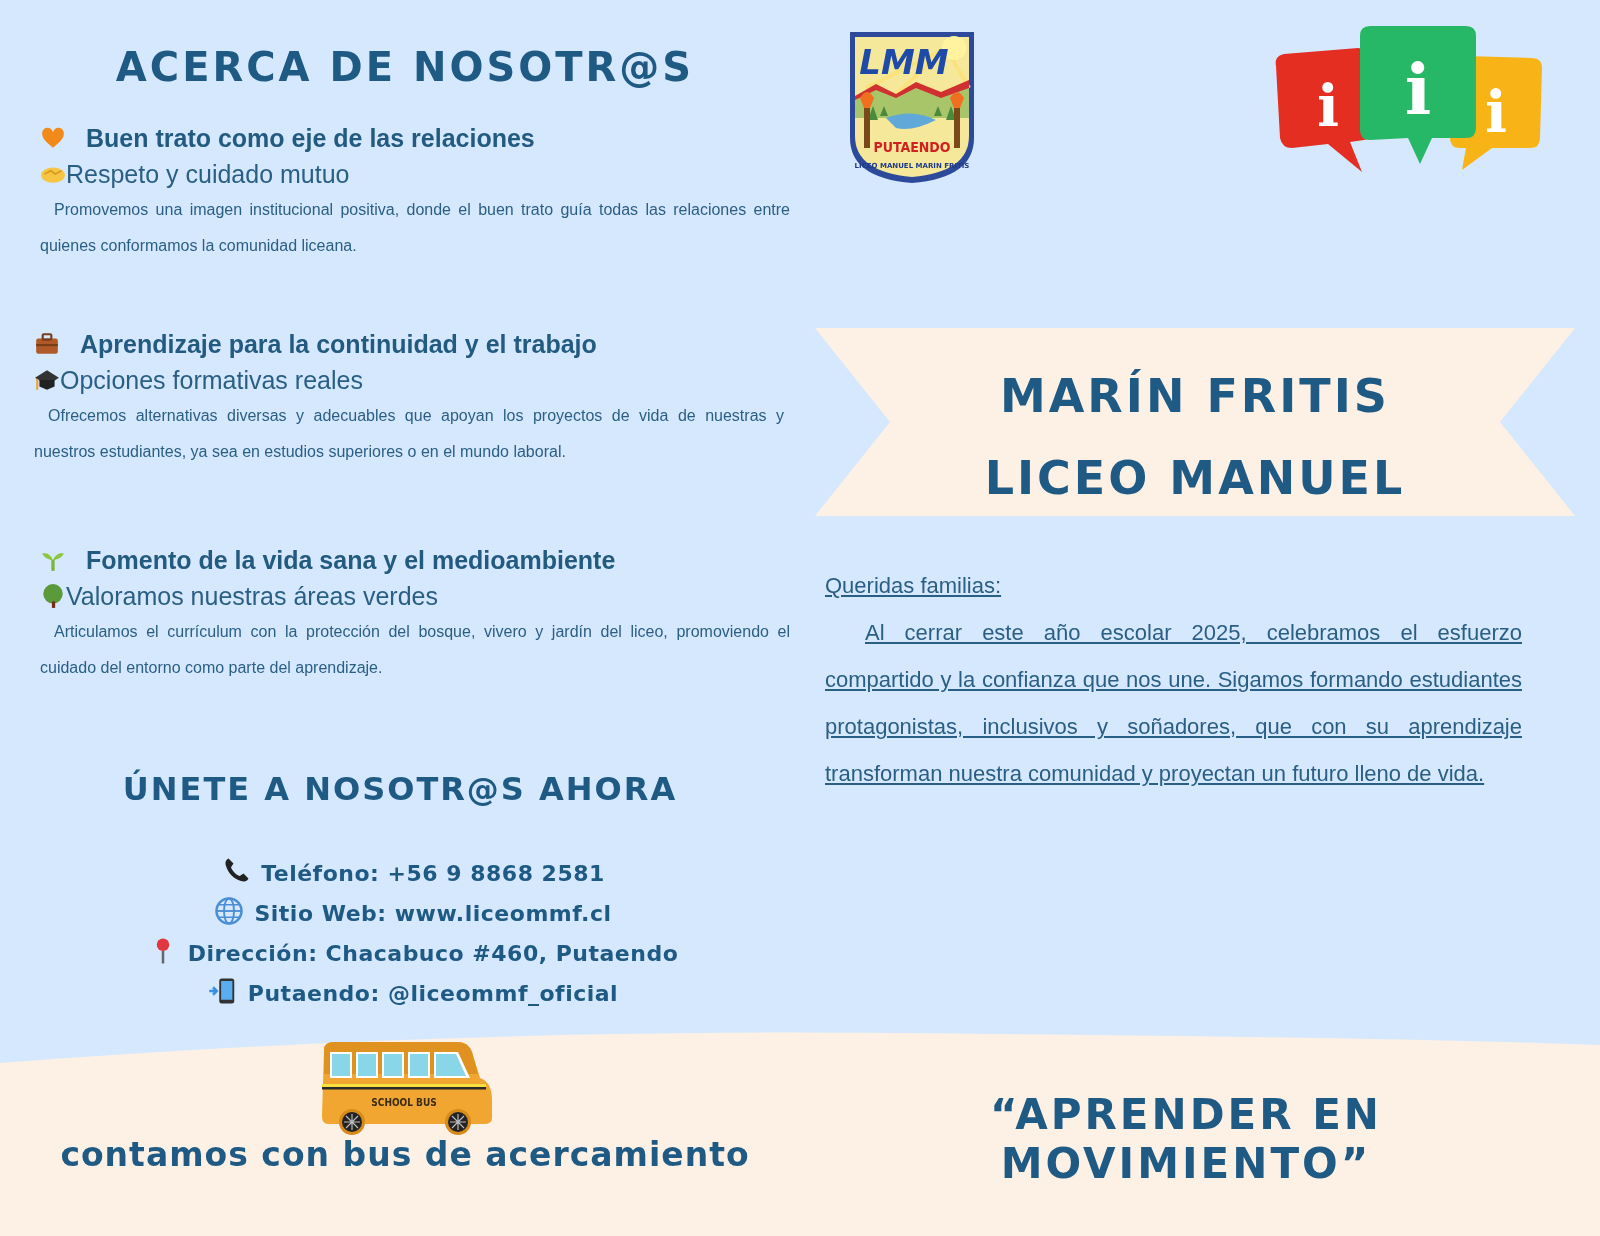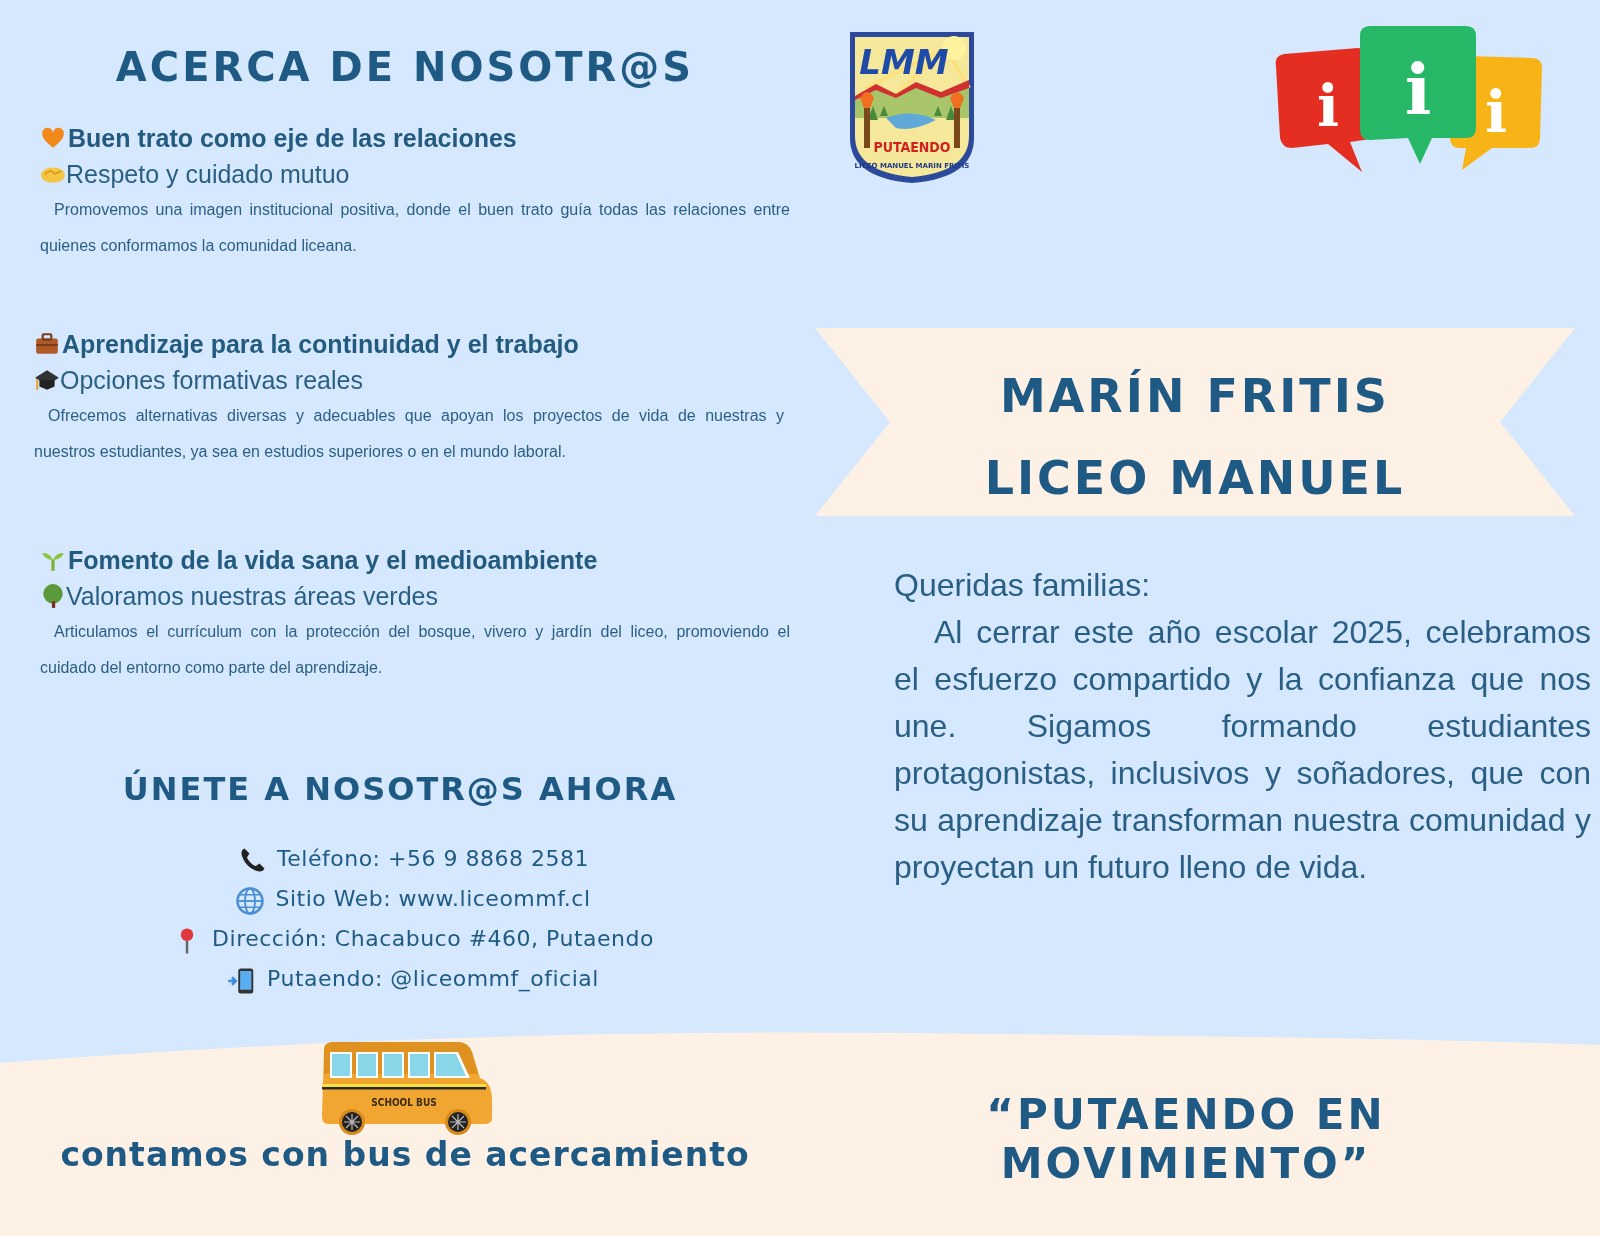--- a/index.html
+++ b/index.html
@@ -21,21 +21,21 @@
     position: absolute; left: 0; top: 1000px; width: 1600px; height: 236px;
   }
   
   .about-title {
     position: absolute; left: 0; width: 810px; top: 44px;
     text-align: center; font-size: 40px; letter-spacing: 3px;
   }
   .section { position: absolute; width: 750px; }
   .sec-head {
     font-size: 25px; font-weight: bold; color: #235a80;
-    display: flex; align-items: center; gap: 2px; height: 36px;
+    display: flex; align-items: center; gap: 20px; height: 36px;
     font-family: "Liberation Sans", sans-serif;
   }
   .sec-sub {
     font-size: 25px; color: #2a5f85; display: flex; align-items: center; gap: 0; height: 36px;
     font-family: "Liberation Sans", sans-serif;
   }
   .sec-body {
     font-size: 16px; line-height: 36px; text-align: justify; color: #2a5f85;
     font-family: "Liberation Sans", sans-serif;
     text-indent: 14px;
@@ -43,44 +43,44 @@
   .emoji { display: inline-block; width: 26px; height: 26px; flex: 0 0 26px; }
 
   .join-title {
     position: absolute; left: 40px; width: 720px; top: 770px;
     text-align: center; font-size: 32px; letter-spacing: 2px;
   }
   .contacts {
     position: absolute; left: 0; width: 810px; top: 846px;
   }
   .contact-row {
-    display: flex; justify-content: center; align-items: flex-start; gap: 10px;
-    height: 40px; font-size: 22px; font-weight: normal; color: #1f5a84;
+    display: flex; justify-content: center; align-items: flex-end; gap: 10px;
+    height: 40px; font-size: 22px; font-weight: bold; color: #1f5a84;
     font-family: "DejaVu Sans", sans-serif; letter-spacing: 0.5px; margin-left: 16px;
   }
   .contact-row svg { width: 30px; height: 30px; }
 
   .bus-wrap { position: absolute; left: 318px; top: 1040px; width: 180px; height: 95px; }
   .bus-caption {
     position: absolute; left: 0; width: 810px; top: 1135px;
     text-align: center; font-size: 33px; letter-spacing: 1px;
   }
 
   
   .logo { position: absolute; left: 846px; top: 28px; width: 132px; height: 158px; }
   .info-icons { position: absolute; left: 1270px; top: 24px; width: 290px; height: 158px; }
   .ribbon { position: absolute; left: 815px; top: 328px; width: 760px; height: 188px; }
   .ribbon-text {
     position: absolute; left: 815px; width: 760px; top: 355px;
     text-align: center; font-size: 46px; line-height: 82px; letter-spacing: 3px;
   }
   .letter {
-    position: absolute; left: 894px; top: 562px; width: 697px;
+    position: absolute; left: 825px; top: 562px; width: 697px;
     font-family: "Liberation Sans", sans-serif; color: #2a5f85;
-    font-size: 32px; line-height: 47px; text-align: justify;
+    font-size: 22px; line-height: 47px; text-align: justify; text-decoration: underline;
   }
   .letter .greet { display: block; text-align: left; }
   .letter .para { display: block; text-indent: 40px; }
   .motto {
     position: absolute; left: 826px; width: 720px; top: 1090px;
     font-size: 42px; letter-spacing: 3px; text-align: center;
   }
 </style>
 </head>
 <body>
@@ -249,13 +249,13 @@
 <div class="ribbon-text hand">
   <div>MARÍN FRITIS</div>
   <div>LICEO MANUEL</div>
 </div>
 
 <div class="letter">
   <span class="greet">Queridas familias:</span>
   <span class="para">Al cerrar este año escolar 2025, celebramos el esfuerzo compartido y la confianza que nos une. Sigamos formando estudiantes protagonistas, inclusivos y soñadores, que con su aprendizaje transforman nuestra comunidad y proyectan un futuro lleno de vida.</span>
 </div>
 
-<div class="motto hand">“PUTAENDO EN MOVIMIENTO”</div>
+<div class="motto hand">“APRENDER EN MOVIMIENTO”</div>
 
 </body></html>

